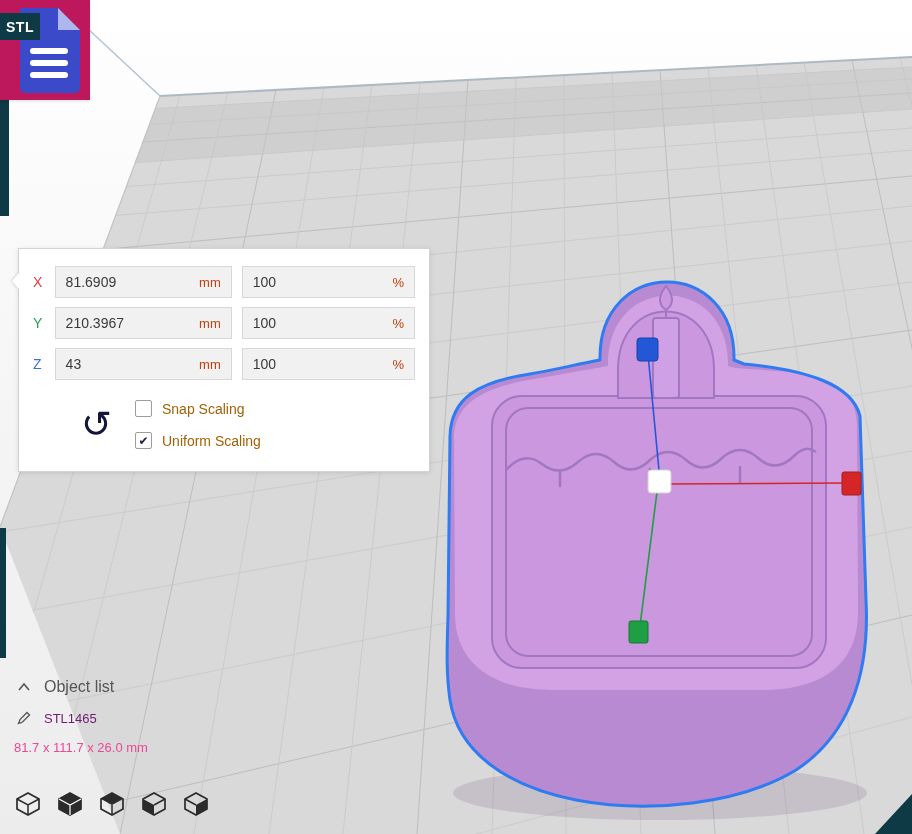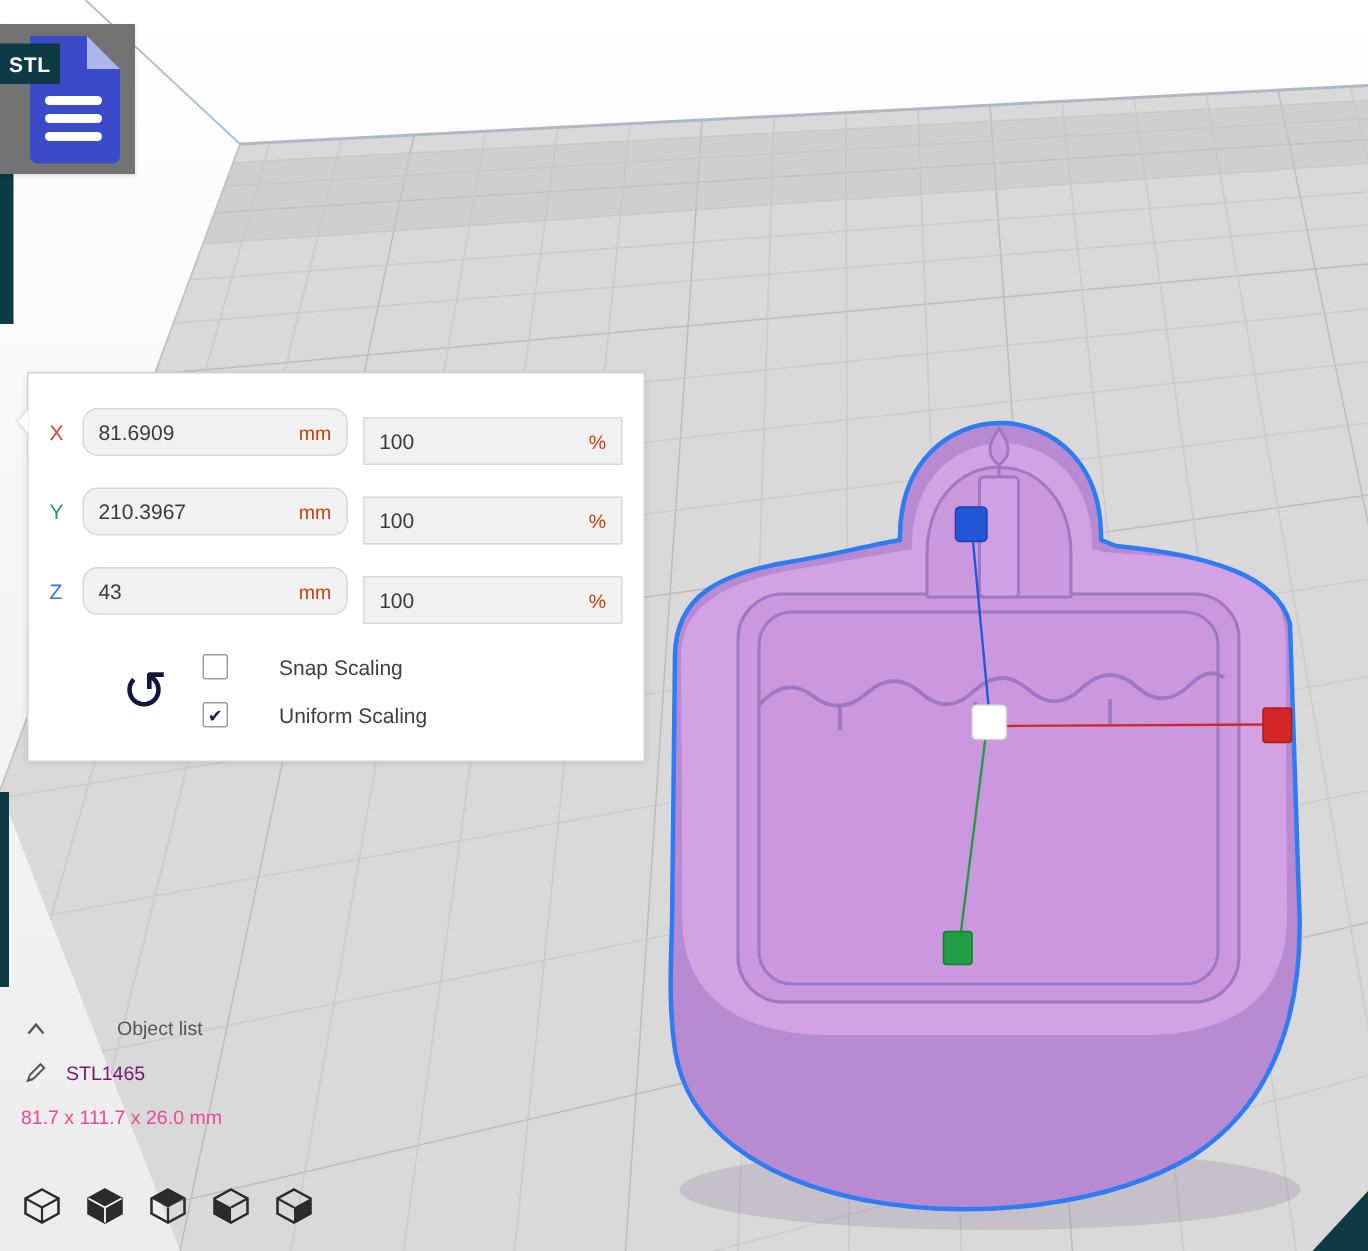--- a/index.html
+++ b/index.html
@@ -4,56 +4,56 @@
 <style>
   html,body{margin:0;padding:0;}
   body{width:912px;height:834px;overflow:hidden;font-family:"Liberation Sans",sans-serif;
        background:linear-gradient(180deg,#ffffff 0%,#f4f4f4 55%,#ececec 100%);}
   #app{position:relative;width:912px;height:834px;}
 
   
   #scene{position:absolute;inset:0;z-index:1;}
 
   
-  .stl-tile{position:absolute;left:0;top:16px;width:90px;height:100px;background:#737373;
+  .stl-tile{position:absolute;left:0;top:0;width:90px;height:100px;background:#be185d;
             z-index:30;box-shadow:0 1px 3px rgba(0,0,0,.12);}
   .stl-badge{position:absolute;left:0;top:13px;width:40px;height:27px;background:#0d3a44;
              color:#fff;font-weight:bold;font-size:14px;display:flex;align-items:center;
              justify-content:center;letter-spacing:.5px;z-index:2;}
 
   
   .scale-panel{position:absolute;left:18px;top:248px;width:412px;background:#ffffff;
                border:1px solid #d2d2d2;box-shadow:0 1px 5px rgba(0,0,0,.10);
                padding:17px 14px 22px 14px;box-sizing:border-box;z-index:20;}
   .panel-notch{position:absolute;left:-7px;top:24px;width:0;height:0;
                border-top:8px solid transparent;border-bottom:8px solid transparent;
                border-right:7px solid #ffffff;filter:drop-shadow(-1px 0 1px rgba(0,0,0,.15));}
   .scale-row{display:flex;align-items:center;margin-bottom:9px;}
   .axis{width:22px;font-size:14px;}
   .axis-x{color:#e03c3c}.axis-y{color:#21a353}.axis-z{color:#3a6fe0}
   .field{display:flex;justify-content:space-between;align-items:center;background:#f1f1f1;
          border:1px solid #d8d8d8;height:32px;padding:0 10px;box-sizing:border-box;cursor:text;}
-  .field-mm{width:180px;border-radius:10px;}
-  .field-pct{width:176px;margin-left:10px;margin-top:12px;}
+  .field-mm{width:180px;}
+  .field-pct{width:176px;margin-left:10px;}
   .field .value{color:#3a3a3a;font-size:14px;}
   .field .unit{color:#c2410c;font-size:13px;}
   .options{display:flex;align-items:center;margin-top:20px;}
   .reset-btn{margin-left:48px;width:44px;font-size:37px;line-height:36px;color:#14143d;
              cursor:pointer;user-select:none;}
   .checks{display:flex;flex-direction:column;gap:15px;margin-left:10px;}
   .check-row{display:flex;align-items:center;gap:10px;cursor:pointer;}
   .checkbox{width:15px;height:15px;border:1px solid #9d9d9d;background:#fff;border-radius:2px;
             display:inline-flex;align-items:center;justify-content:center;font-size:12px;
             color:#1b1b4b;}
-  .check-label{font-size:14px;color:#404040;margin-left:24px;}
+  .check-label{font-size:14px;color:#a16207;}
 
   
   .object-panel{position:absolute;left:0;top:678px;width:300px;z-index:20;}
   .op-row{display:flex;align-items:center;gap:12px;margin:0 0 14px 16px;}
-  .op-header{font-size:13px;color:#555;margin-left:34px;}
+  .op-header{font-size:16px;color:#555;}
   .op-item-name{font-size:13px;color:#701a75;}
   .op-dims{font-size:13px;color:#ec4899;margin-left:14px;}
   .view-toolbar{position:absolute;left:14px;top:790px;display:flex;gap:14px;z-index:20;}
   .view-btn{width:28px;height:28px;display:flex;align-items:center;justify-content:center;
             cursor:pointer;}
 </style>
 </head>
 <body>
 
 <div id="app">

